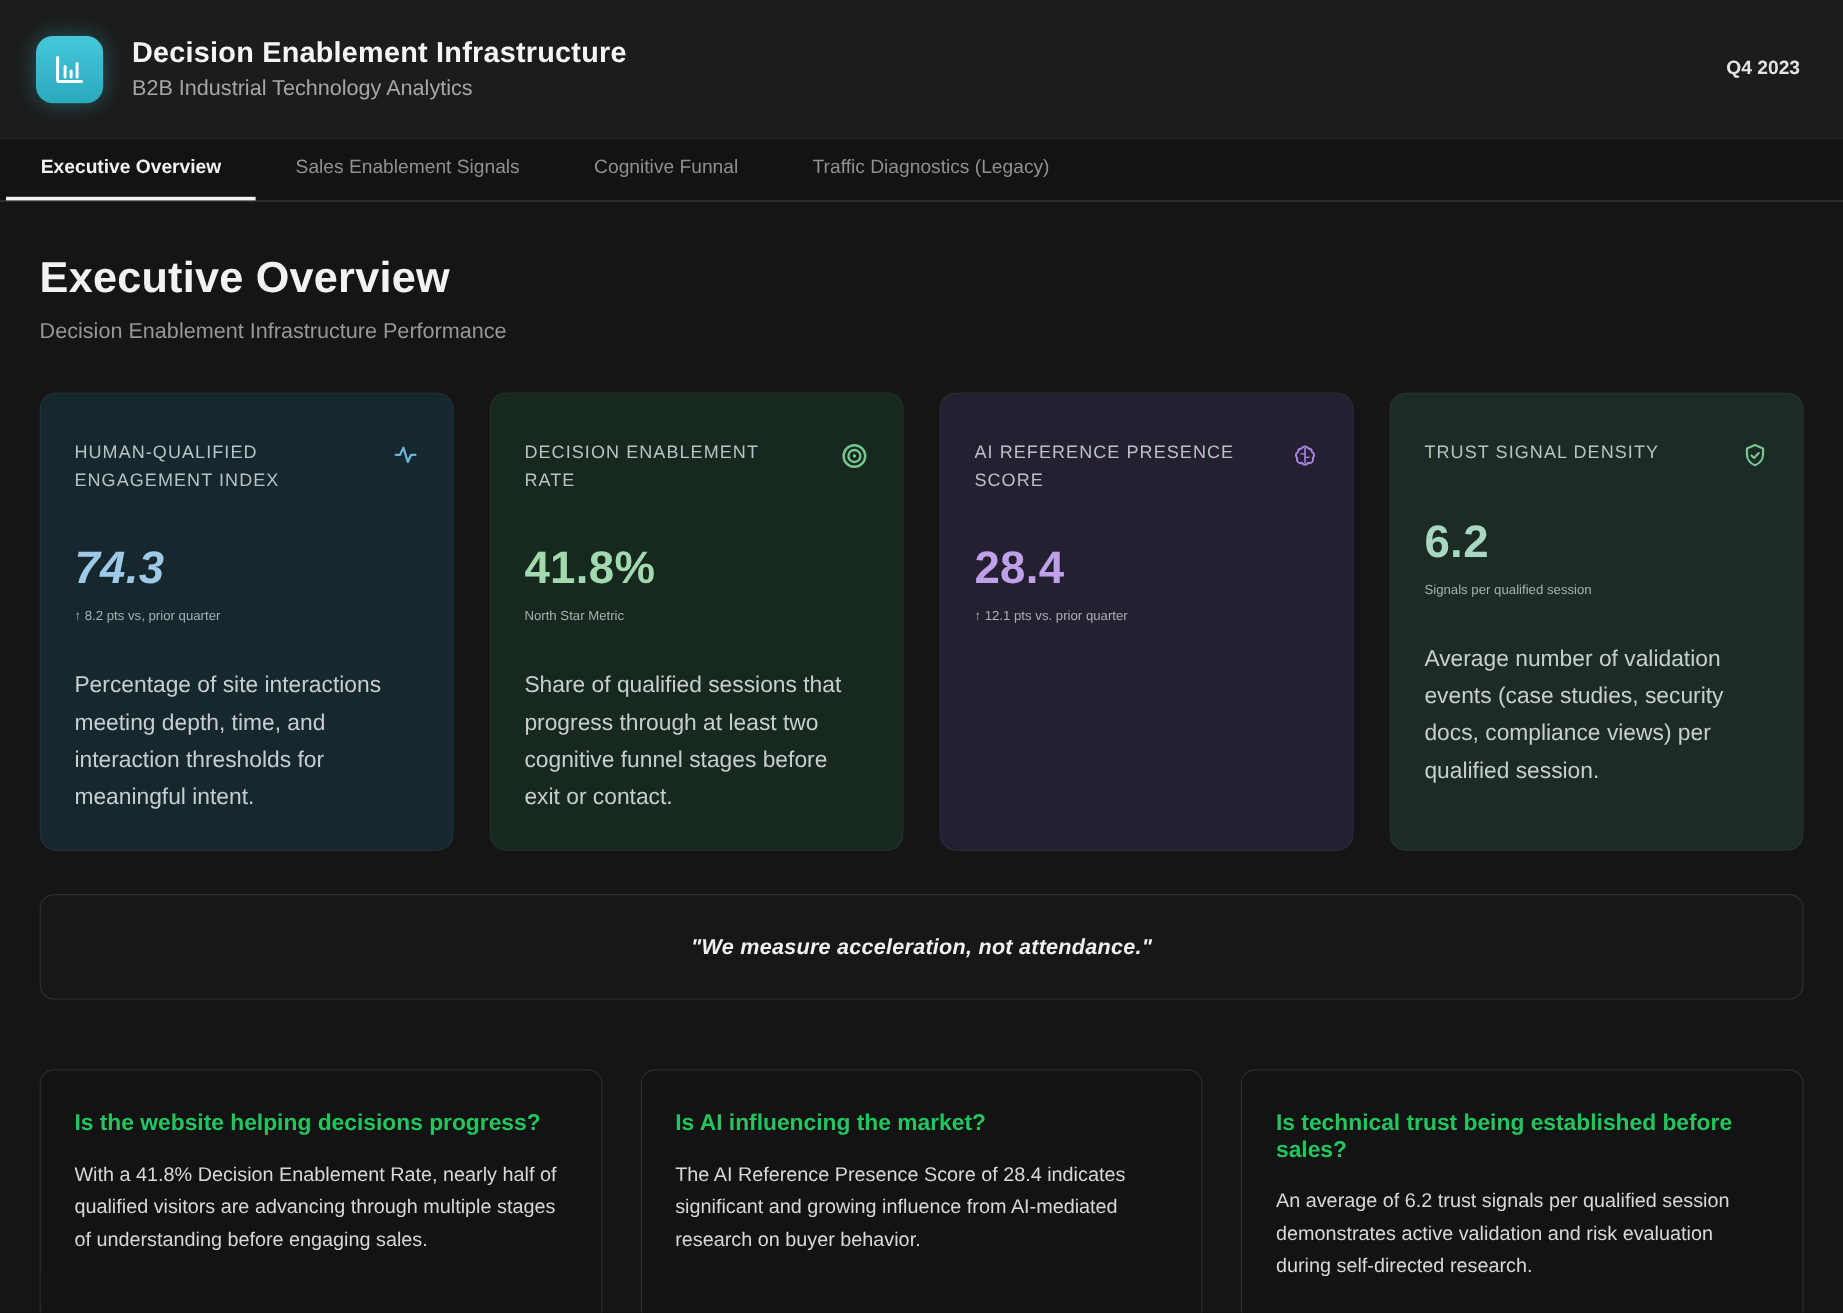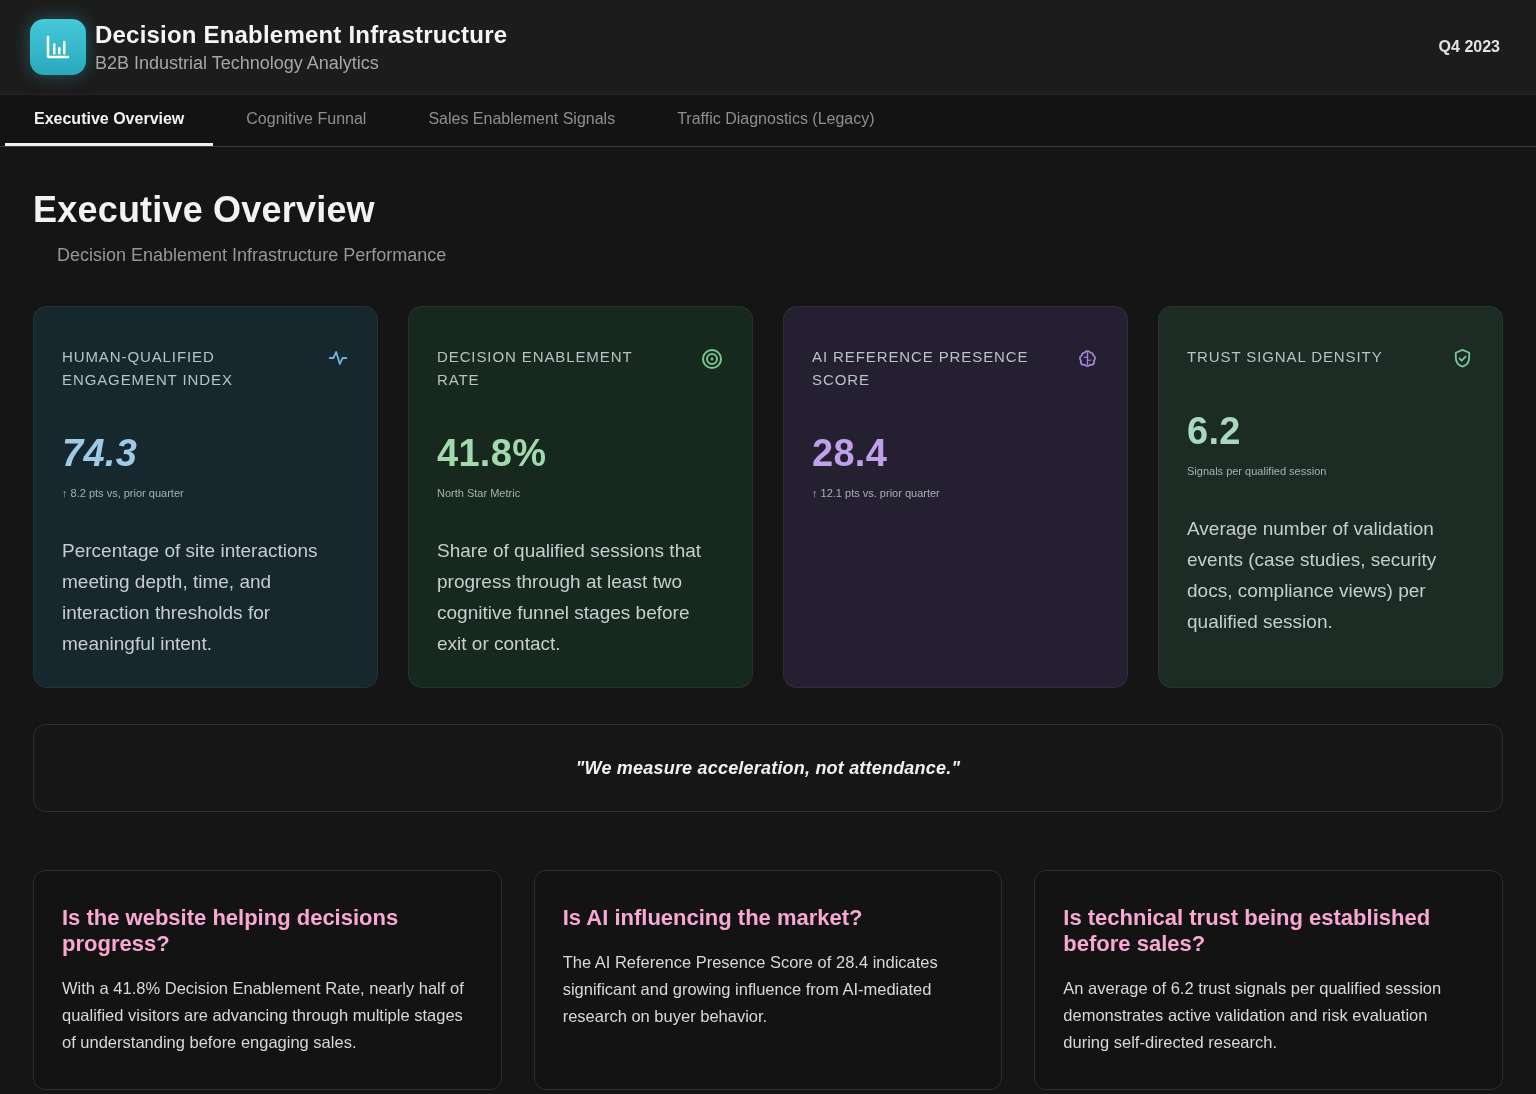--- a/index.html
+++ b/index.html
@@ -5,23 +5,23 @@
   * { margin: 0; padding: 0; box-sizing: border-box; }
   html, body { background: #0e0e0e; }
   body { font-family: "Liberation Sans", sans-serif; }
   .app {
     width: 1536px; height: 1094px; margin: 0 auto;
     background: #151515; color: #eaeaea; overflow: hidden;
   }
 
   
   .app-header {
-    height: 95px; background: #1c1c1c;
+    height: 116px; background: #1c1c1c;
     display: flex; align-items: center;
-    padding: 0 36px 0 30px; gap: 9px;
+    padding: 0 36px 0 30px; gap: 24px;
     border-bottom: 1px solid #262626;
   }
   .logo-badge {
     width: 56px; height: 56px; border-radius: 14px;
     background: linear-gradient(180deg, #45c8da 0%, #2aa9bd 100%);
     display: flex; align-items: center; justify-content: center;
     box-shadow: 0 0 18px rgba(62, 200, 218, 0.35);
     flex: 0 0 auto;
   }
   .header-titles { flex: 1 1 auto; }
@@ -39,21 +39,21 @@
     display: flex; align-items: center;
     padding: 0 29px; font-size: 16px; color: #8f8f8f;
     cursor: pointer; border-bottom: 3px solid transparent;
     margin-right: 4px; white-space: nowrap;
   }
   .tab.active { color: #f2f2f2; font-weight: 600; border-bottom-color: #f2f2f2; }
 
   
   .main { padding: 0 33px; }
   .page-title { font-size: 36px; font-weight: 700; color: #f2f2f2; margin-top: 42px; letter-spacing: 0.2px; }
-  .page-subtitle { font-size: 18px; color: #979797; margin-top: 14px; margin-left: 24px; }
+  .page-subtitle { font-size: 18px; color: #979797; margin-top: 14px; }
 
   
   .metric-grid {
     display: grid; grid-template-columns: repeat(4, 1fr);
     gap: 30px; margin-top: 40px; border-radius: 28px;
   }
   .mcard {
     border-radius: 14px; padding: 28px; min-height: 372px;
     border: 1px solid rgba(255,255,255,0.05);
   }
@@ -88,21 +88,21 @@
 
   
   .insight-grid {
     display: grid; grid-template-columns: repeat(3, 1fr);
     gap: 32px; margin-top: 58px;
   }
   .icard {
     border: 1px solid #2d2d2d; border-radius: 12px;
     background: #131313; padding: 34px 28px; min-height: 180px;
   }
-  .icard-title { font-size: 22px; font-weight: 700; color: #f9a8d4; }
+  .icard-title { font-size: 19px; font-weight: 700; color: #22c55e; }
   .icard-body { font-size: 16.5px; line-height: 1.62; color: #d8d8d8; margin-top: 18px; }
 
   svg { display: block; }
 </style>
 </head>
 <body>
 
 <div class="app">
 
   <header class="app-header">
@@ -118,22 +118,22 @@
     </div>
     <div class="header-titles">
       <div class="app-title">Decision Enablement Infrastructure</div>
       <div class="app-subtitle">B2B Industrial Technology Analytics</div>
     </div>
     <div class="period-label">Q4 2023</div>
   </header>
 
   <nav class="tab-bar">
     <div class="tab active">Executive Overview</div>
+    <div class="tab">Sales Enablement Signals</div>
     <div class="tab">Cognitive Funnal</div>
-    <div class="tab">Sales Enablement Signals</div>
     <div class="tab">Traffic Diagnostics (Legacy)</div>
   </nav>
 
   <main class="main">
     <h1 class="page-title">Executive Overview</h1>
     <div class="page-subtitle">Decision Enablement Infrastructure Performance</div>
 
     <section class="metric-grid">
 
       <article class="mcard mcard-blue">

